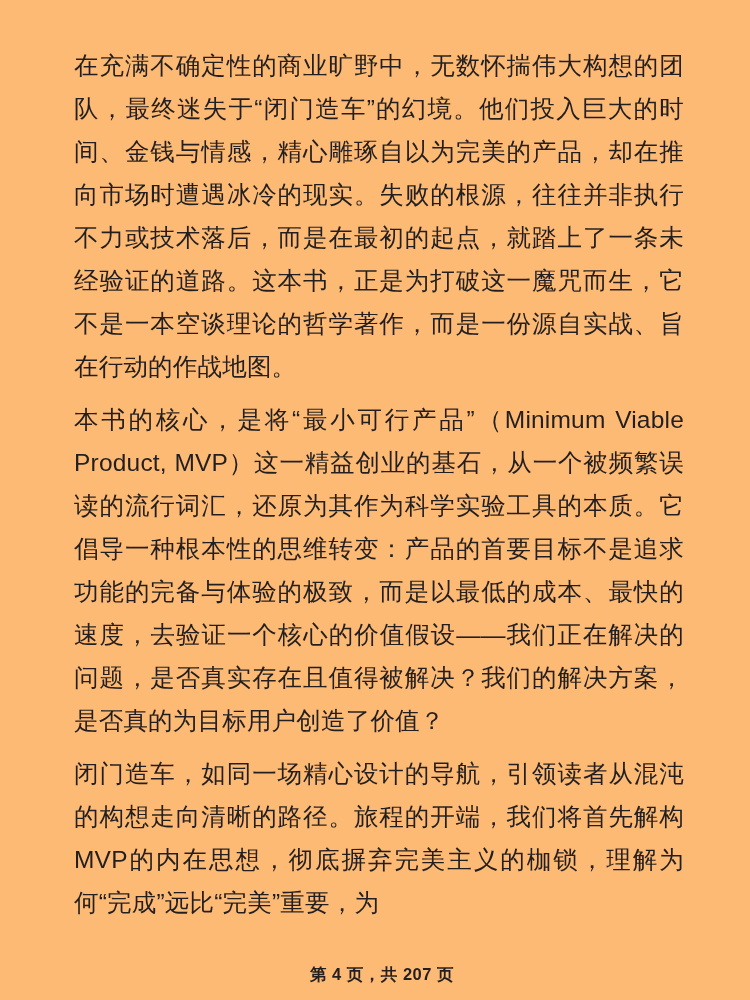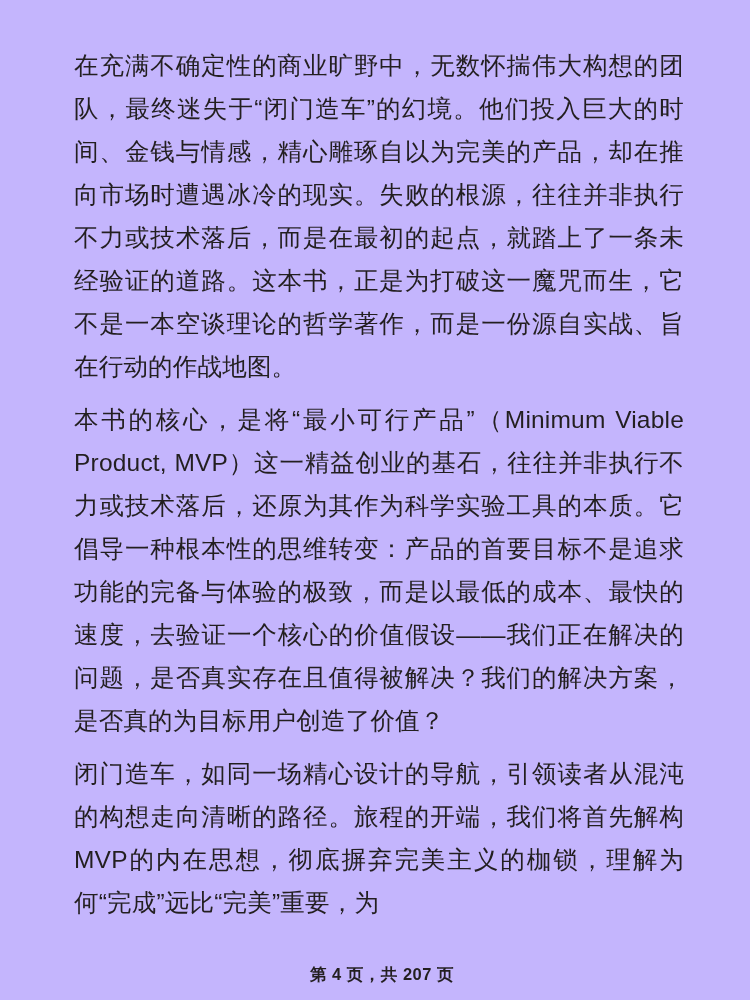--- a/index.html
+++ b/index.html
@@ -14,21 +14,21 @@
     color: #231f20;
     position: relative;
     overflow: hidden;
   }
   .page {
     width: 750px;
     height: 1000px;
     box-sizing: border-box;
     padding: 44px 66px 0 74px;
     position: relative;
-    background: #c4b5fd;
+    background: #fdba74;
   }
   .body-text {
     font-size: 24.5px;
     line-height: 43px;
     text-align: justify;
     text-justify: inter-ideograph;
     letter-spacing: 0.2px;
     color: #231f20;
   }
   .para {
@@ -49,17 +49,17 @@
     color: #231f20;
     letter-spacing: 0.5px;
   }
 </style>
 </head>
 <body>
 
 <div class="page">
   <div class="body-text">
     <p class="para">在充满不确定性的商业旷野中，无数怀揣伟大构想的团队，最终迷失于“闭门造车”的幻境。他们投入巨大的时间、金钱与情感，精心雕琢自以为完美的产品，却在推向市场时遭遇冰冷的现实。失败的根源，往往并非执行不力或技术落后，而是在最初的起点，就踏上了一条未经验证的道路。这本书，正是为打破这一魔咒而生，它不是一本空谈理论的哲学著作，而是一份源自实战、旨在行动的作战地图。</p>
-    <p class="para">本书的核心，是将“最小可行产品”（Minimum Viable Product, MVP）这一精益创业的基石，往往并非执行不力或技术落后，还原为其作为科学实验工具的本质。它倡导一种根本性的思维转变：产品的首要目标不是追求功能的完备与体验的极致，而是以最低的成本、最快的速度，去验证一个核心的价值假设——我们正在解决的问题，是否真实存在且值得被解决？我们的解决方案，是否真的为目标用户创造了价值？</p>
+    <p class="para">本书的核心，是将“最小可行产品”（Minimum Viable Product, MVP）这一精益创业的基石，从一个被频繁误读的流行词汇，还原为其作为科学实验工具的本质。它倡导一种根本性的思维转变：产品的首要目标不是追求功能的完备与体验的极致，而是以最低的成本、最快的速度，去验证一个核心的价值假设——我们正在解决的问题，是否真实存在且值得被解决？我们的解决方案，是否真的为目标用户创造了价值？</p>
     <p class="para">闭门造车，如同一场精心设计的导航，引领读者从混沌的构想走向清晰的路径。旅程的开端，我们将首先解构MVP的内在思想，彻底摒弃完美主义的枷锁，理解为何“完成”远比“完美”重要，为</p>
   </div>
   <div class="footer">第 4 页，共 207 页</div>
 </div>
 
 </body></html>

